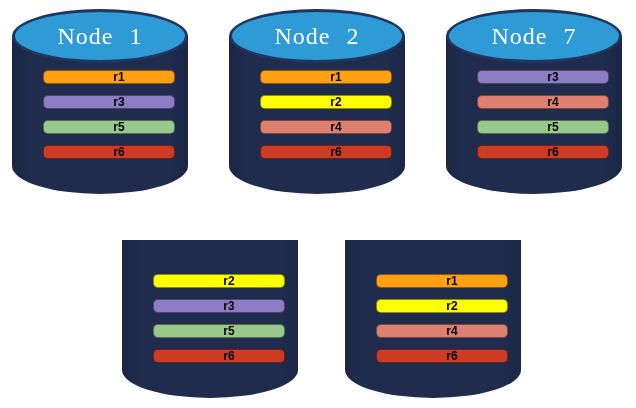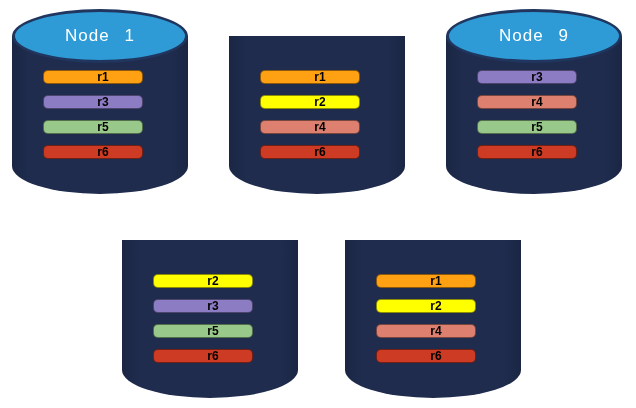--- a/index.html
+++ b/index.html
@@ -47,34 +47,35 @@
     box-sizing: border-box;
     background: var(--cyl-top, #2E9BD6);
     border: 3px solid var(--cyl-outline, #20365e);
     border-radius: 50%;
     display: flex;
     align-items: center;
     justify-content: center;
   }
   .node-label {
     color: var(--label-color, #ffffff);
-    font-size: 17px;
+    font-size: 24px;
     letter-spacing: 1px;
     word-spacing: 9px;
     white-space: nowrap;
+    font-family: Liberation Serif, serif;
   }
   .replica-list {
     position: absolute;
     left: 31px;
     top: 61px;
     width: 114px;
   }
   .bar {
     box-sizing: border-box;
-    width: 100px;
+    width: 132px;
     height: 14px;
     margin-bottom: 11px;
     border-radius: 5px;
     border: 1px solid rgba(0,0,0,0.45);
     display: flex;
     align-items: center;
     justify-content: center;
     font-size: 12px;
     font-weight: bold;
     line-height: 1;
@@ -99,31 +100,34 @@
     </div>
   </div>
     <div class="cylinder">
     <div class="cyl-body"></div>
     <div class="replica-list">
         <div class="bar" style="background: rgb(255, 161, 19);">r1</div>
         <div class="bar" style="background: rgb(255, 255, 0);">r2</div>
         <div class="bar" style="background: rgb(221, 128, 112);">r4</div>
         <div class="bar" style="background: rgb(206, 59, 36);">r6</div>
       </div>
+    <div class="cyl-top">
+      <span class="node-label">Node 2</span>
+    </div>
   </div>
     <div class="cylinder">
     <div class="cyl-body"></div>
     <div class="replica-list">
         <div class="bar" style="background: rgb(140, 124, 196);">r3</div>
         <div class="bar" style="background: rgb(221, 128, 112);">r4</div>
         <div class="bar" style="background: rgb(153, 201, 138);">r5</div>
         <div class="bar" style="background: rgb(206, 59, 36);">r6</div>
       </div>
     <div class="cyl-top">
-      <span class="node-label">Node 9</span>
+      <span class="node-label">Node 7</span>
     </div>
   </div>
     <div class="cylinder">
     <div class="cyl-body"></div>
     <div class="replica-list">
         <div class="bar" style="background: rgb(255, 255, 0);">r2</div>
         <div class="bar" style="background: rgb(140, 124, 196);">r3</div>
         <div class="bar" style="background: rgb(153, 201, 138);">r5</div>
         <div class="bar" style="background: rgb(206, 59, 36);">r6</div>
       </div>

